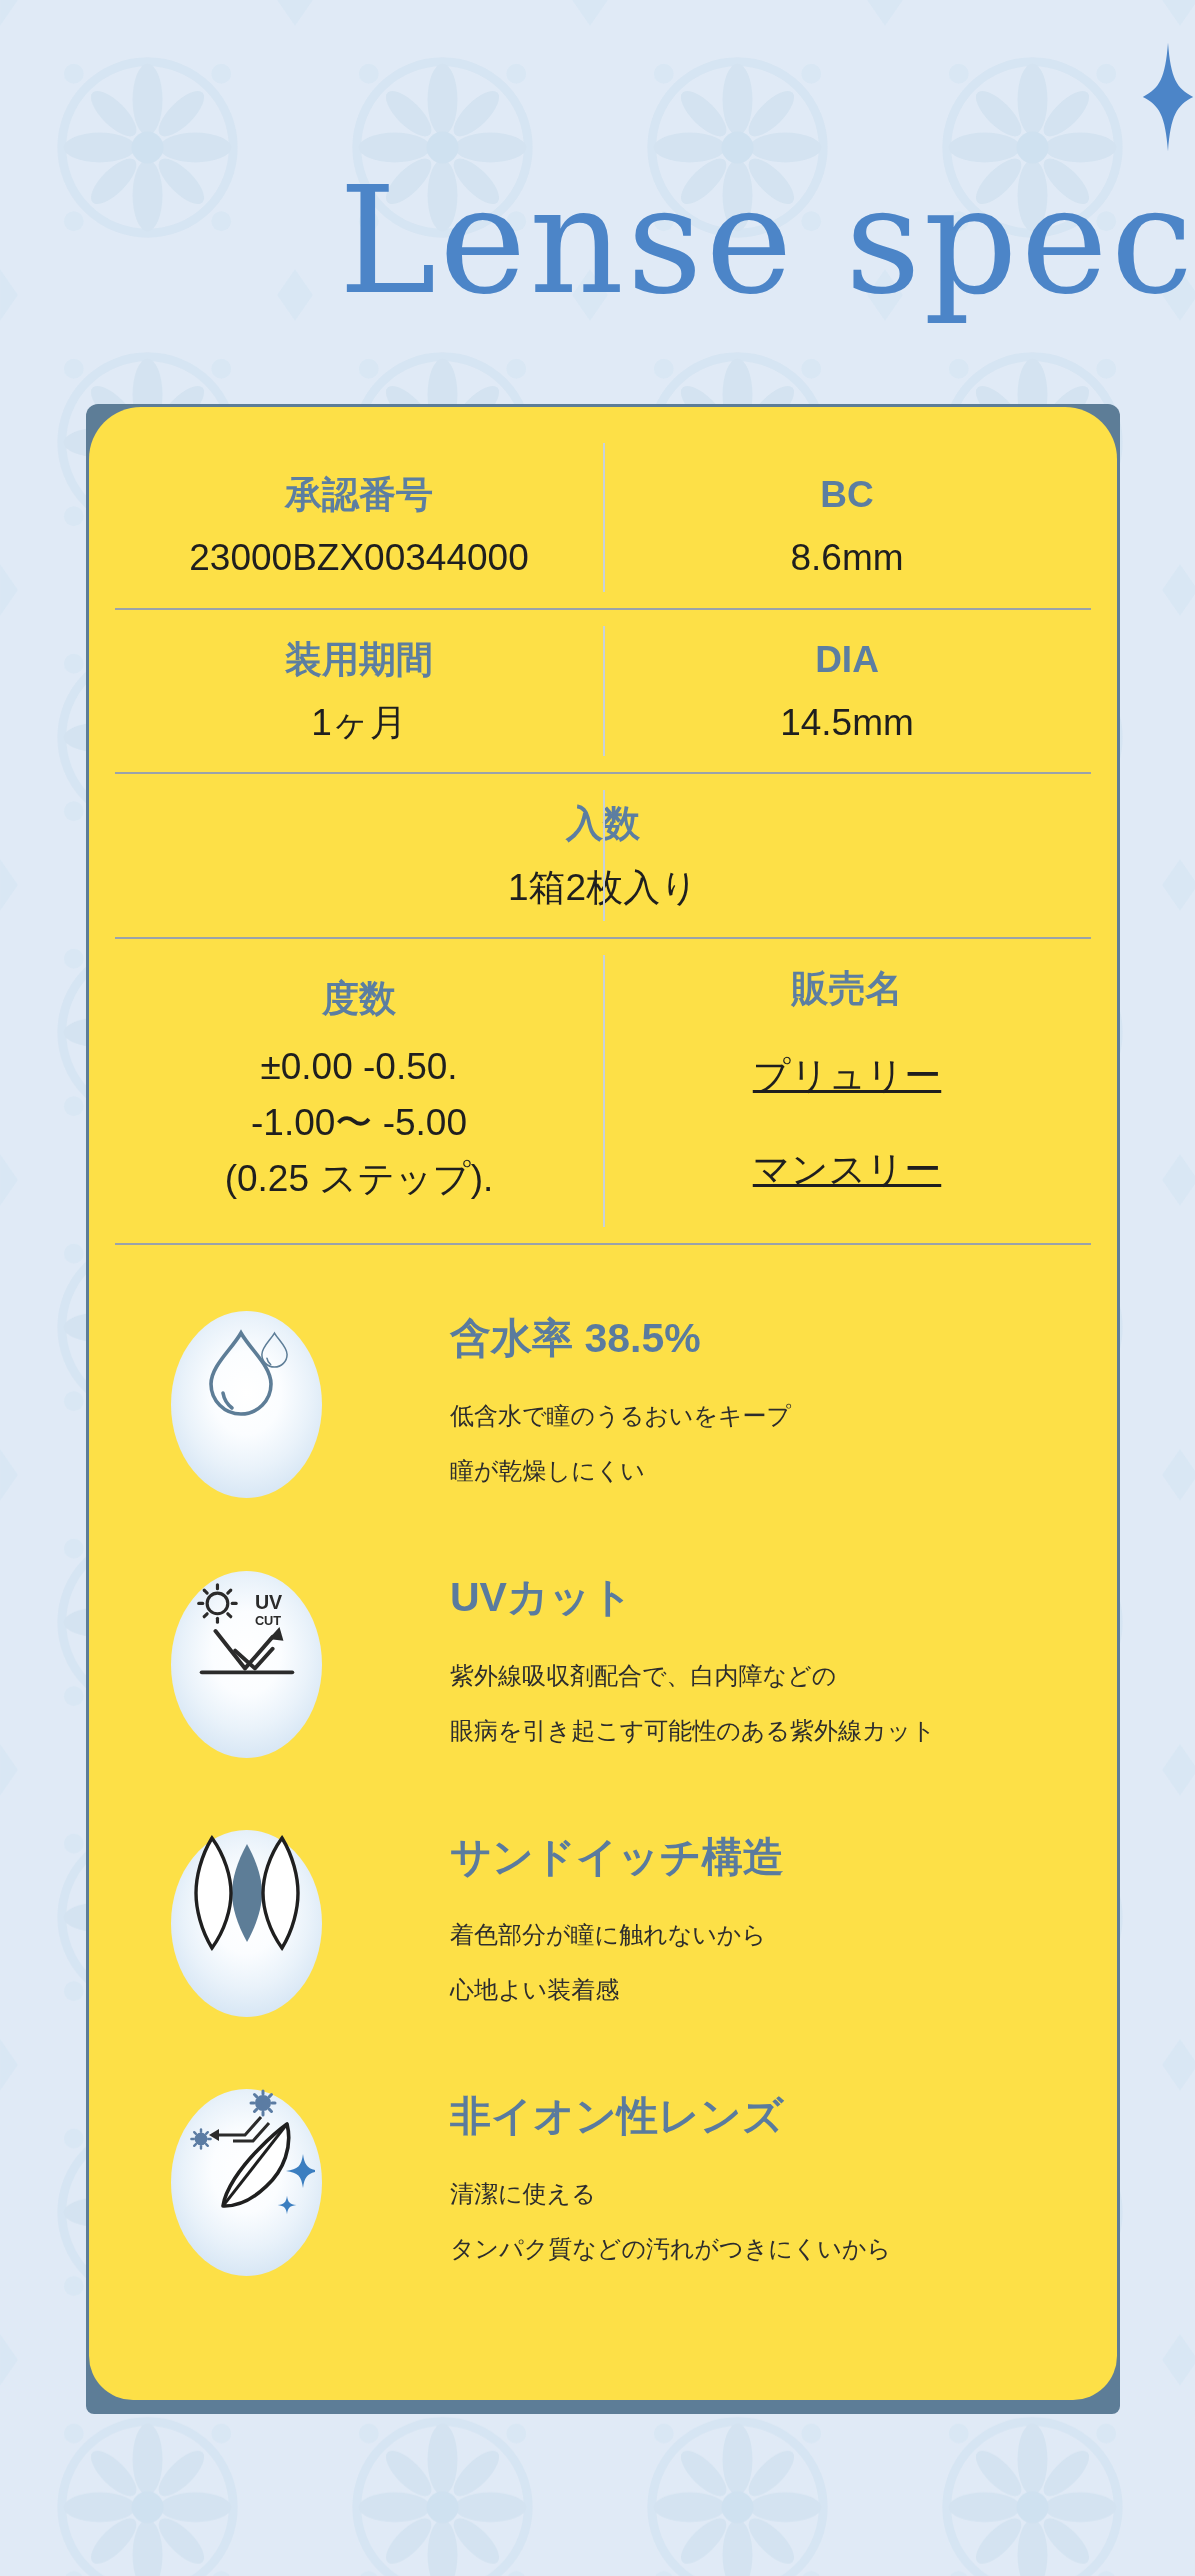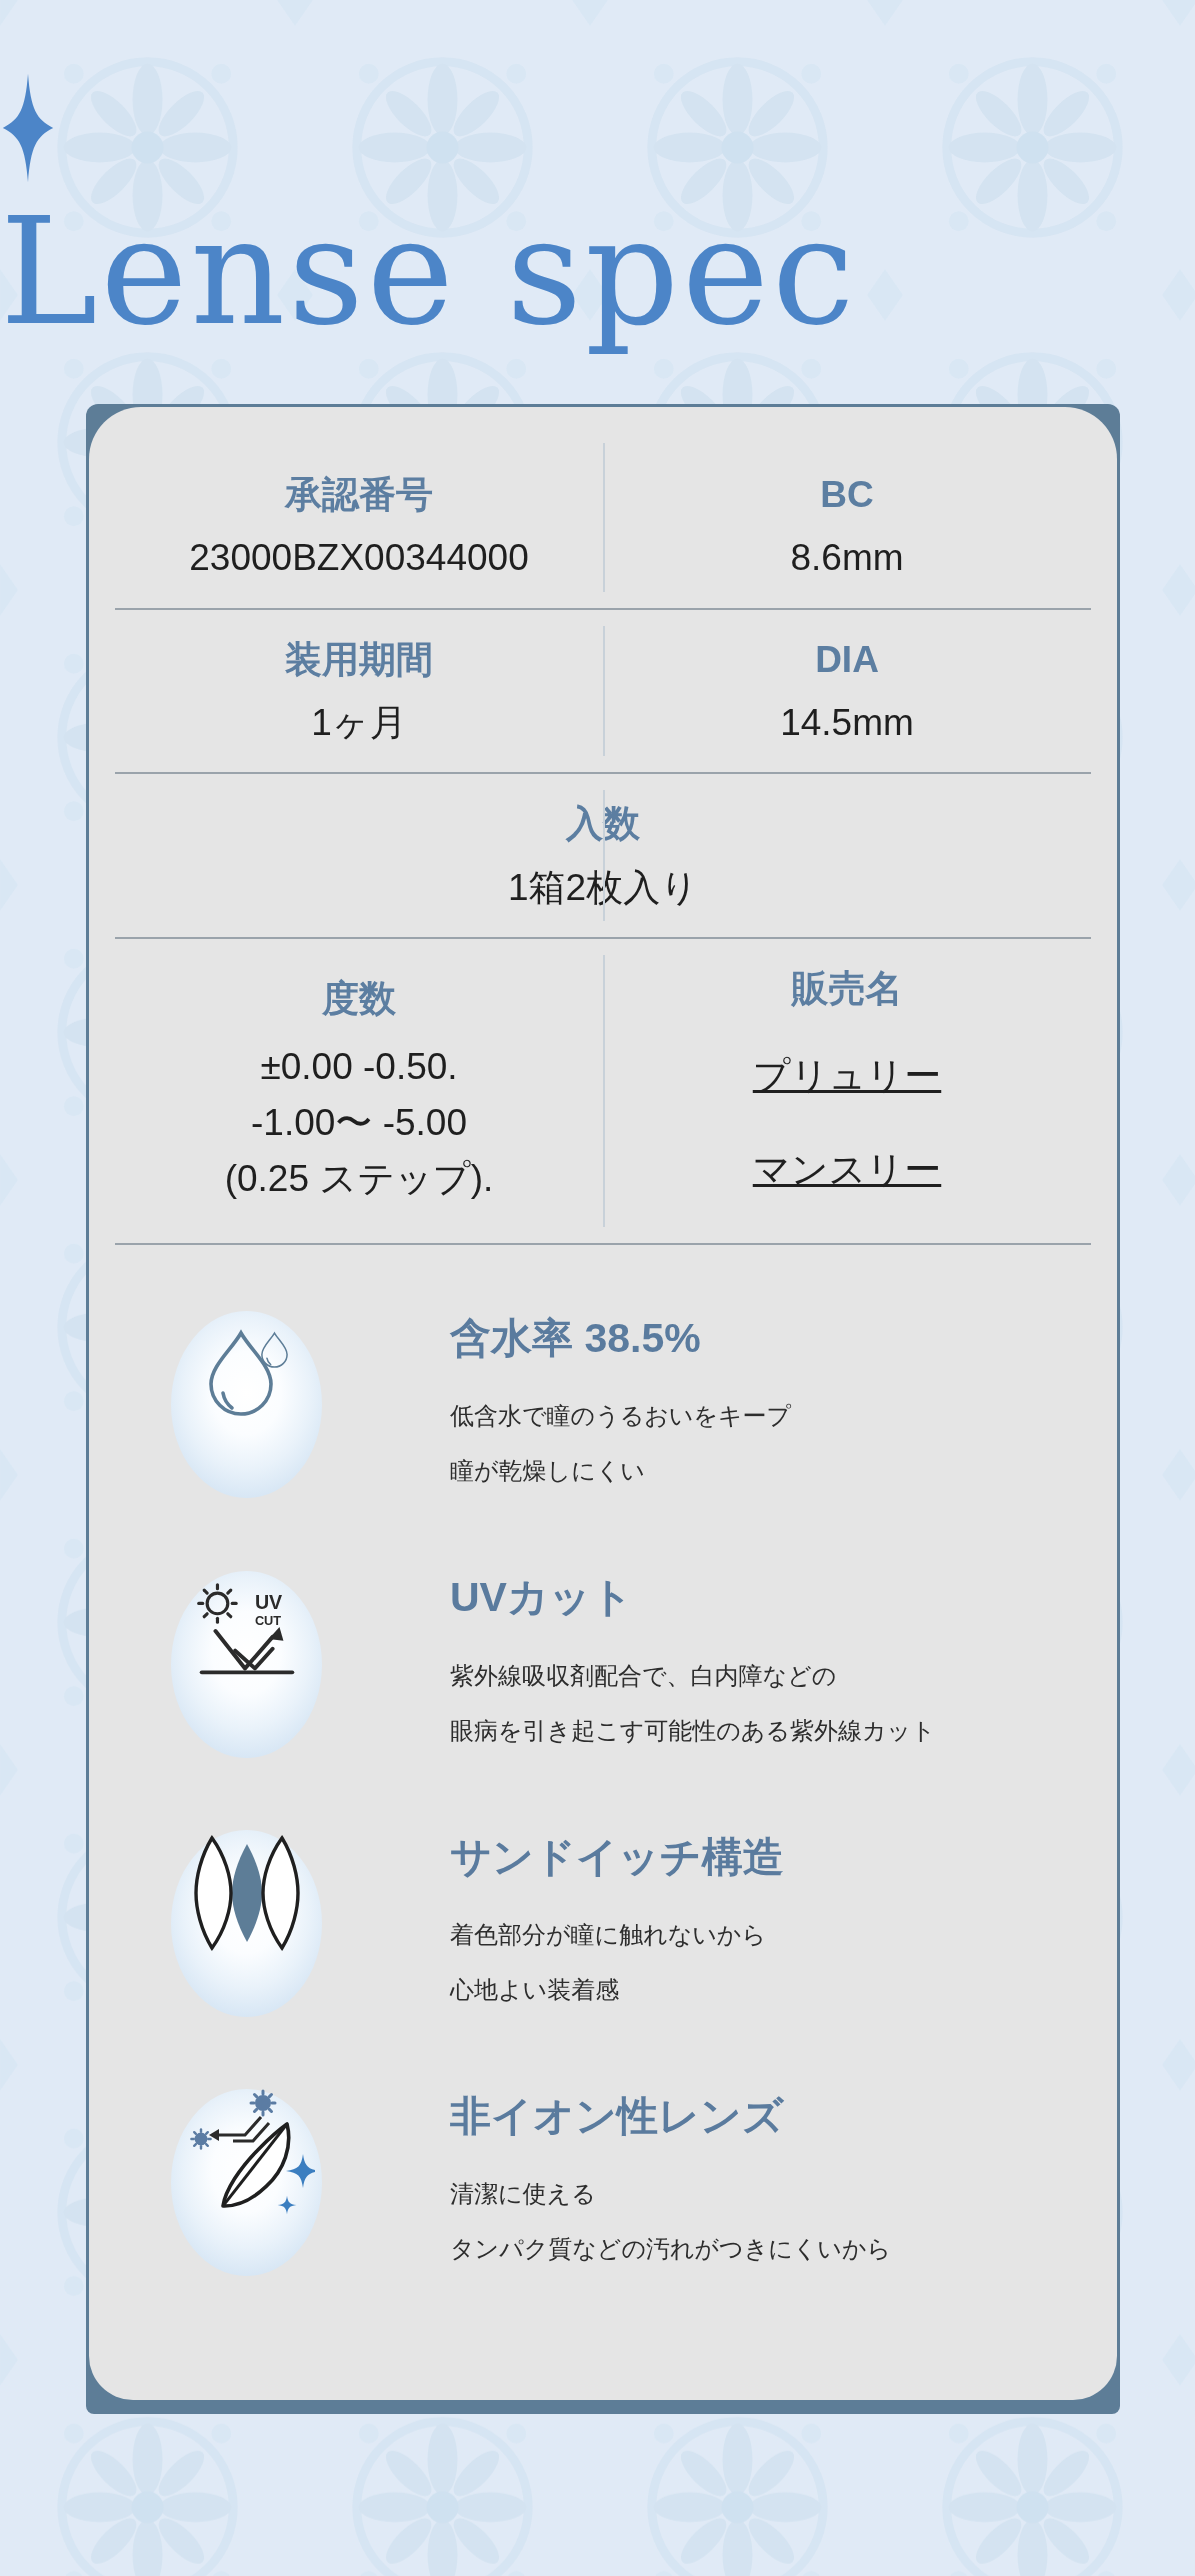--- a/index.html
+++ b/index.html
@@ -6,38 +6,38 @@
   html,body { margin:0; padding:0; }
   body {
     width:1196px; height:2576px; position:relative; overflow:hidden;
     background:#e0eaf6;
     font-family:"Liberation Sans","DejaVu Sans",sans-serif;
   }
   .bg-svg { position:absolute; left:0; top:0; width:1196px; height:2576px; display:block; }
   .content { position:absolute; left:0; top:0; width:1196px; height:2576px; }
 
   
-  .hero { text-align:left; padding-top:72px; }
+  .hero { text-align:right; padding-top:41px; }
   .sparkle { display:inline-block; }
   .page-title {
     margin:4px 0 0;
     font-family:"DejaVu Serif","Liberation Serif",serif;
     font-weight:300;
     font-size:147px; line-height:1.1;
     color:#4c85c8; letter-spacing:3px;
   }
 
   
   .card {
     position:absolute; left:86px; top:404px; width:1034px; height:2010px;
     background:#5d7d97; border-radius:12px 12px 8px 8px;
     padding:3px 3px 14px 3px;
   }
   .card-inner {
-    width:100%; height:100%; background:#e5e5e5;
+    width:100%; height:100%; background:#fde047;
     border-radius:52px 52px 44px 44px;
     padding:20px 26px 0;
   }
 
   .spec-table { width:100%; }
   .spec-row {
     position:relative; display:flex; text-align:center;
     padding:28px 0 26px;
     border-bottom:2px solid #9aa3ab;
   }

